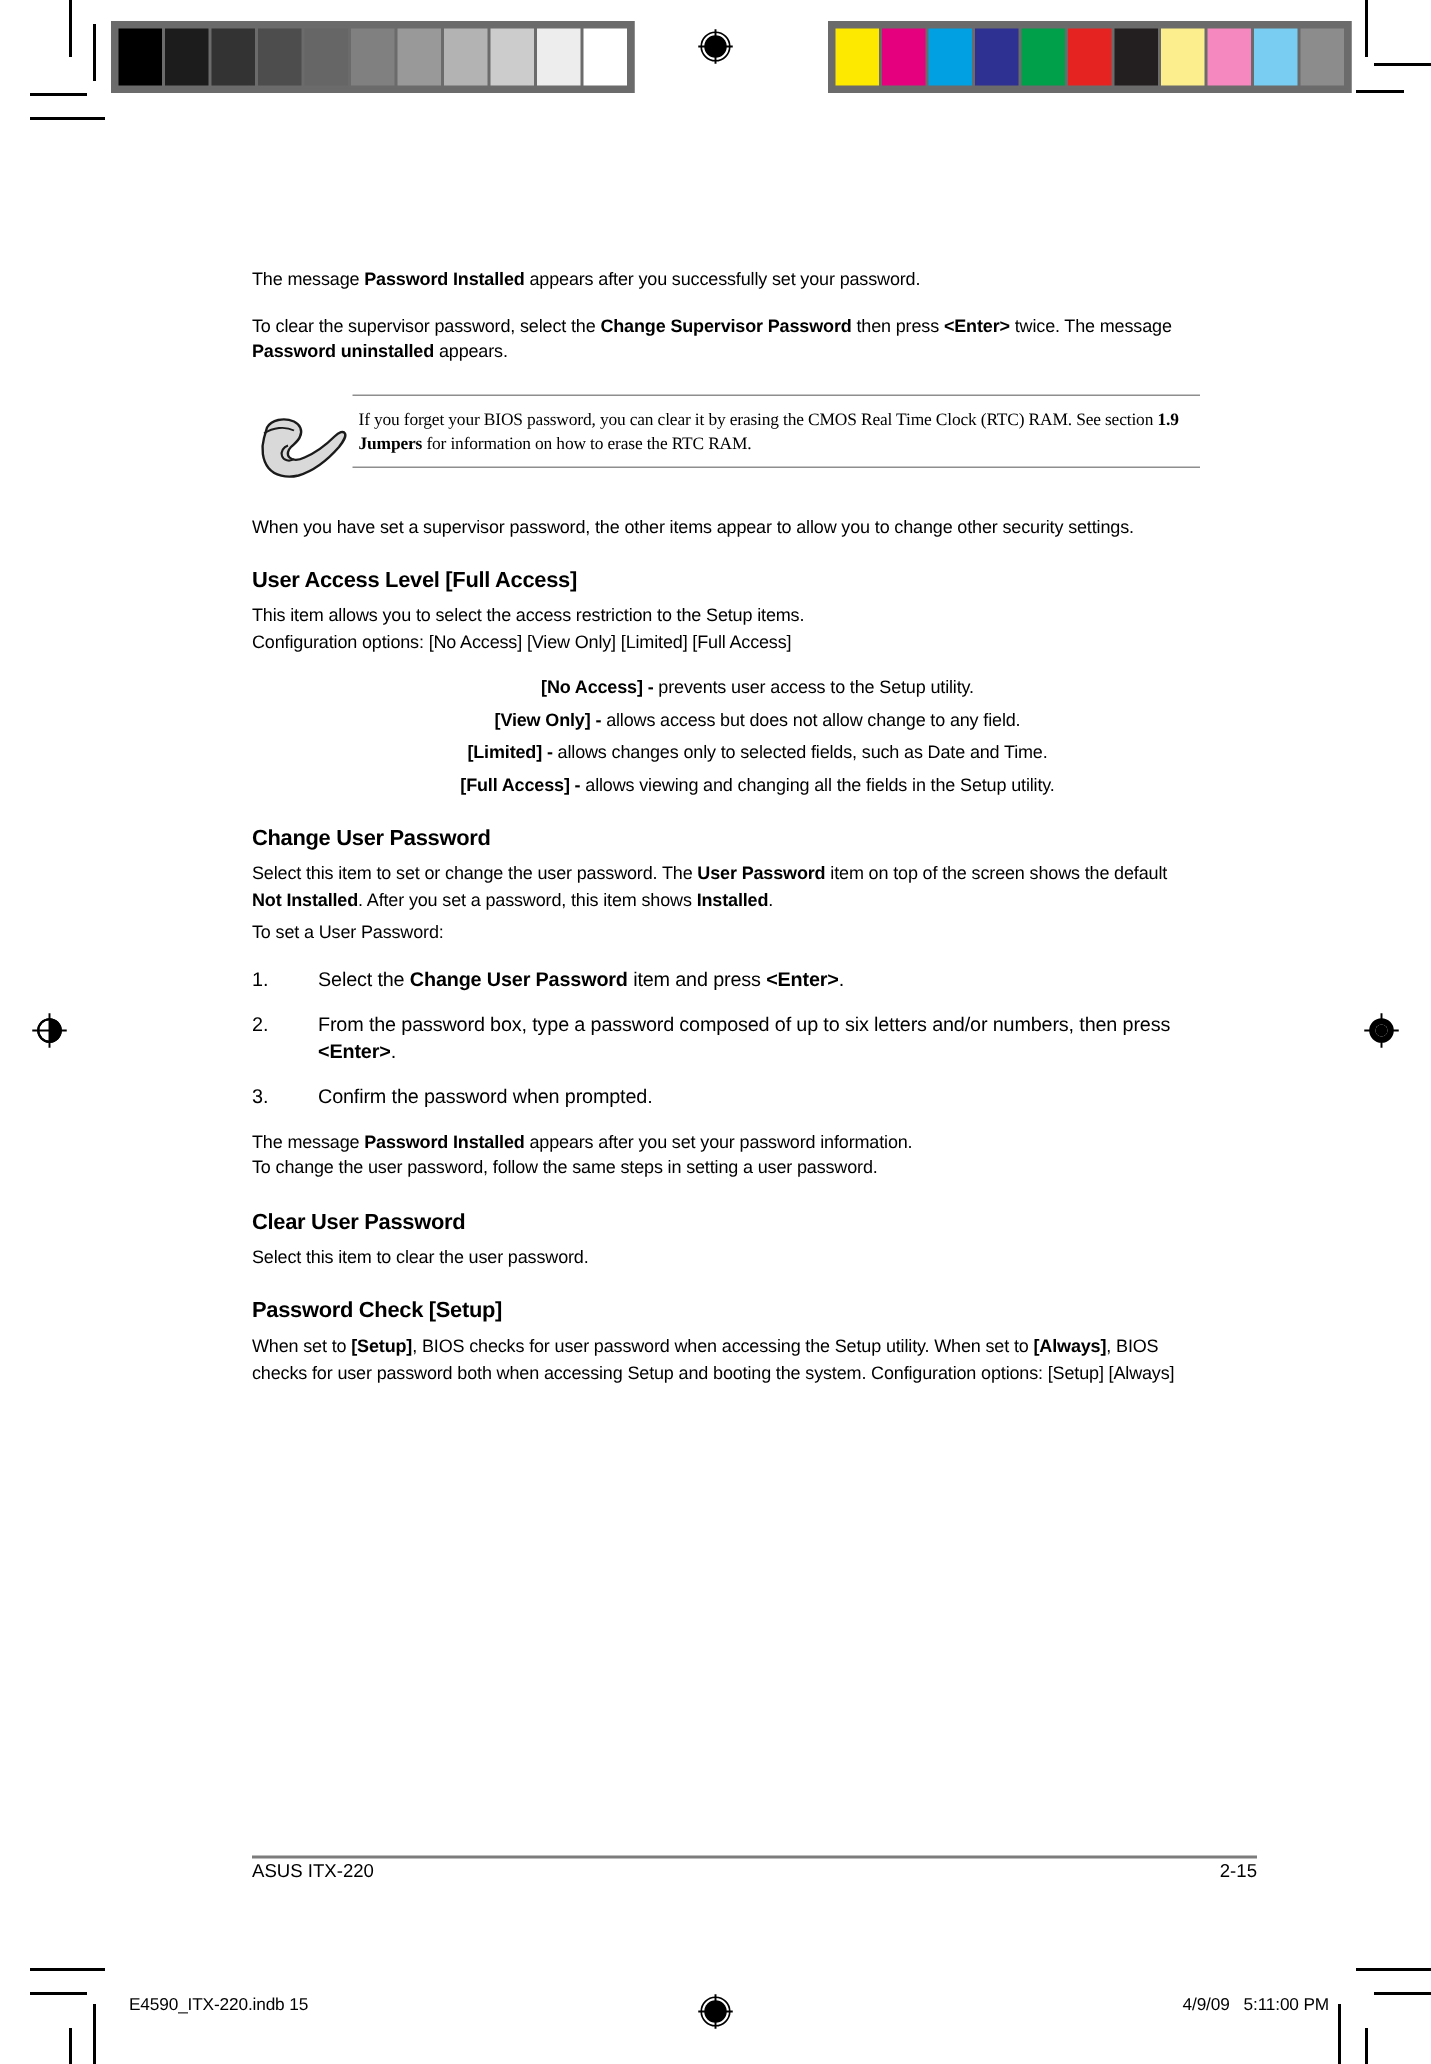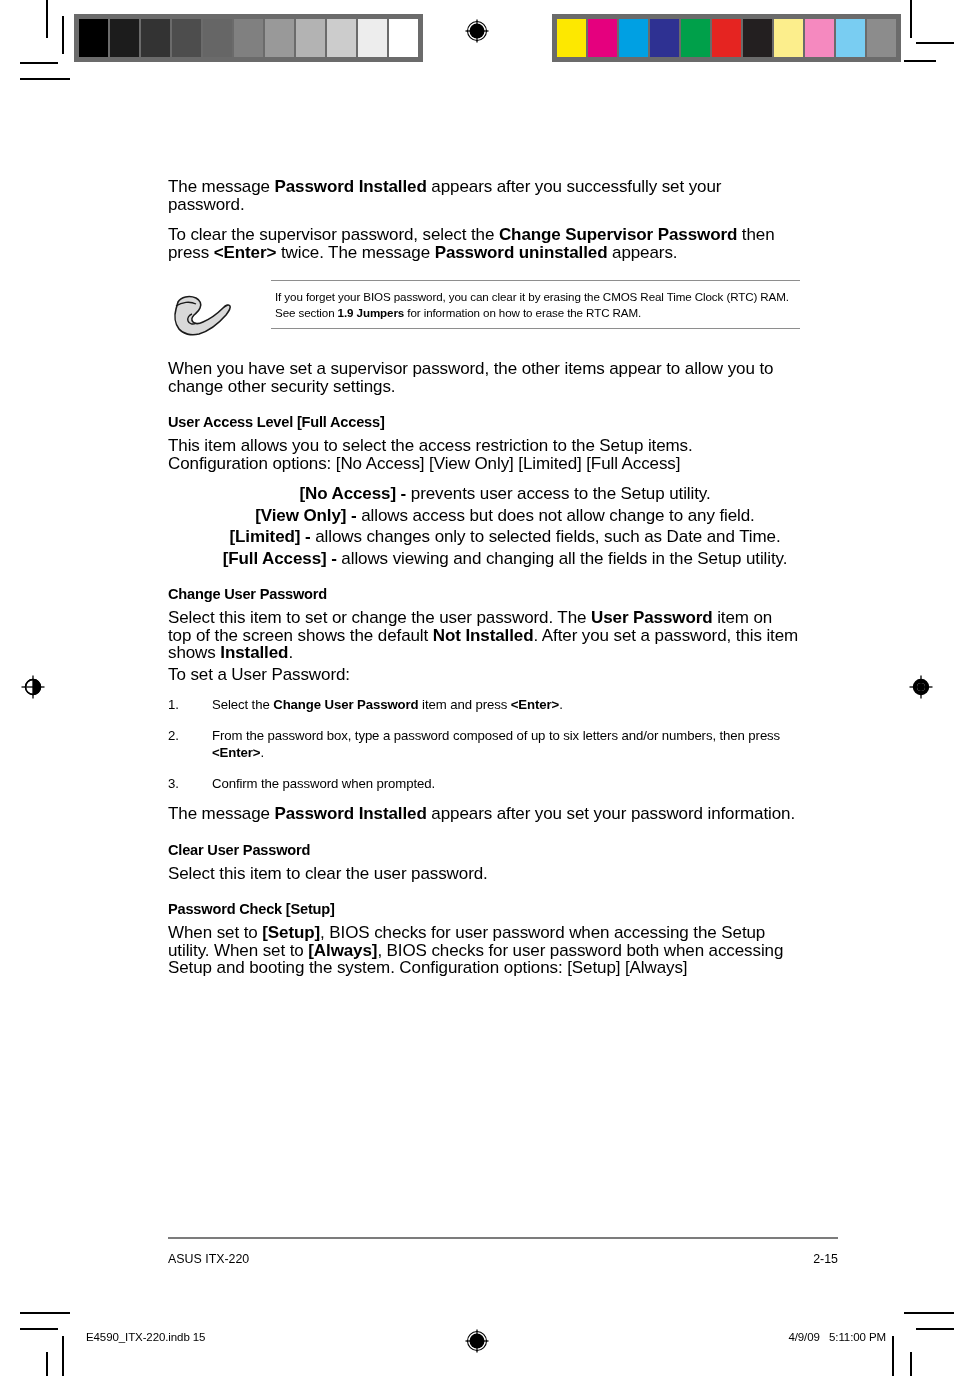--- a/index.html
+++ b/index.html
@@ -41,21 +41,21 @@
 
   
   .page {
     position: absolute;
     left: 168px;
     top: 178px;
     width: 632px;
   }
 
   .para {
-    font-size: 17px;
+    font-size: 12px;
     line-height: 17.5px;
     margin: 0 0 13px 0;
     letter-spacing: -0.1px;
   }
   .para.tight { margin-bottom: 4px; }
   .para.nogap { margin-bottom: 0; }
   b, .b { font-weight: bold; }
 
   h3.head {
     font-size: 14.6px;
@@ -71,24 +71,25 @@
     min-height: 56px;
   }
   .note-icon {
     position: absolute;
     left: 4px;
     top: 12px;
     width: 62px;
     height: 48px;
   }
   .note-body {
-    margin-left: 103px;
+    margin-left: 67px;
     border-top: 1px solid #8e8e8e;
     border-bottom: 1px solid #8e8e8e;
     padding: 8px 0 7px 4px;
+    font-family: Liberation Serif, serif;
   }
   .note-text {
     font-size: 11.6px;
     line-height: 16px;
     margin: 0;
     letter-spacing: -0.1px;
   }
 
   
   .optlist { margin: 0 0 0 42px; }
@@ -122,21 +123,21 @@
   }
   .footer-rule {
     height: 2px;
     background: #7c7c7c;
     width: 100%;
   }
   .footer-row {
     display: flex;
     justify-content: space-between;
     align-items: baseline;
-    margin-top: 13px;
+    margin-top: 1px;
     font-size: 12.4px;
   }
 
   .slug {
     position: absolute;
     top: 1331px;
     font-size: 11.5px;
     letter-spacing: -0.1px;
   }
   .slug-left { left: 86px; }
@@ -284,20 +285,21 @@
       <div class="step-num">2.</div>
       <div class="step-txt"><span>From the password box, type a password composed of up to six letters and/or numbers, then press </span><b>&lt;Enter&gt;</b><span>.</span></div>
     </div>
     <div class="step">
       <div class="step-num">3.</div>
       <div class="step-txt">Confirm the password when prompted.</div>
     </div>
   </div>
 
   <p class="para nogap"><span>The message </span><b>Password Installed</b><span> appears after you set your password information.</span></p>
+  <p class="para">To change the user password, follow the same steps in setting a user password.</p>
 
   <h3 class="head">Clear User Password</h3>
   <p class="para">Select this item to clear the user password.</p>
 
   <h3 class="head">Password Check [Setup]</h3>
   <p class="para"><span>When set to </span><b>[Setup]</b><span>, BIOS checks for user password when accessing the Setup utility. When set to </span><b>[Always]</b><span>, BIOS checks for user password both when accessing Setup and booting the system. Configuration options: [Setup] [Always]</span></p>
 
 </div>
 
 <div class="footer">

